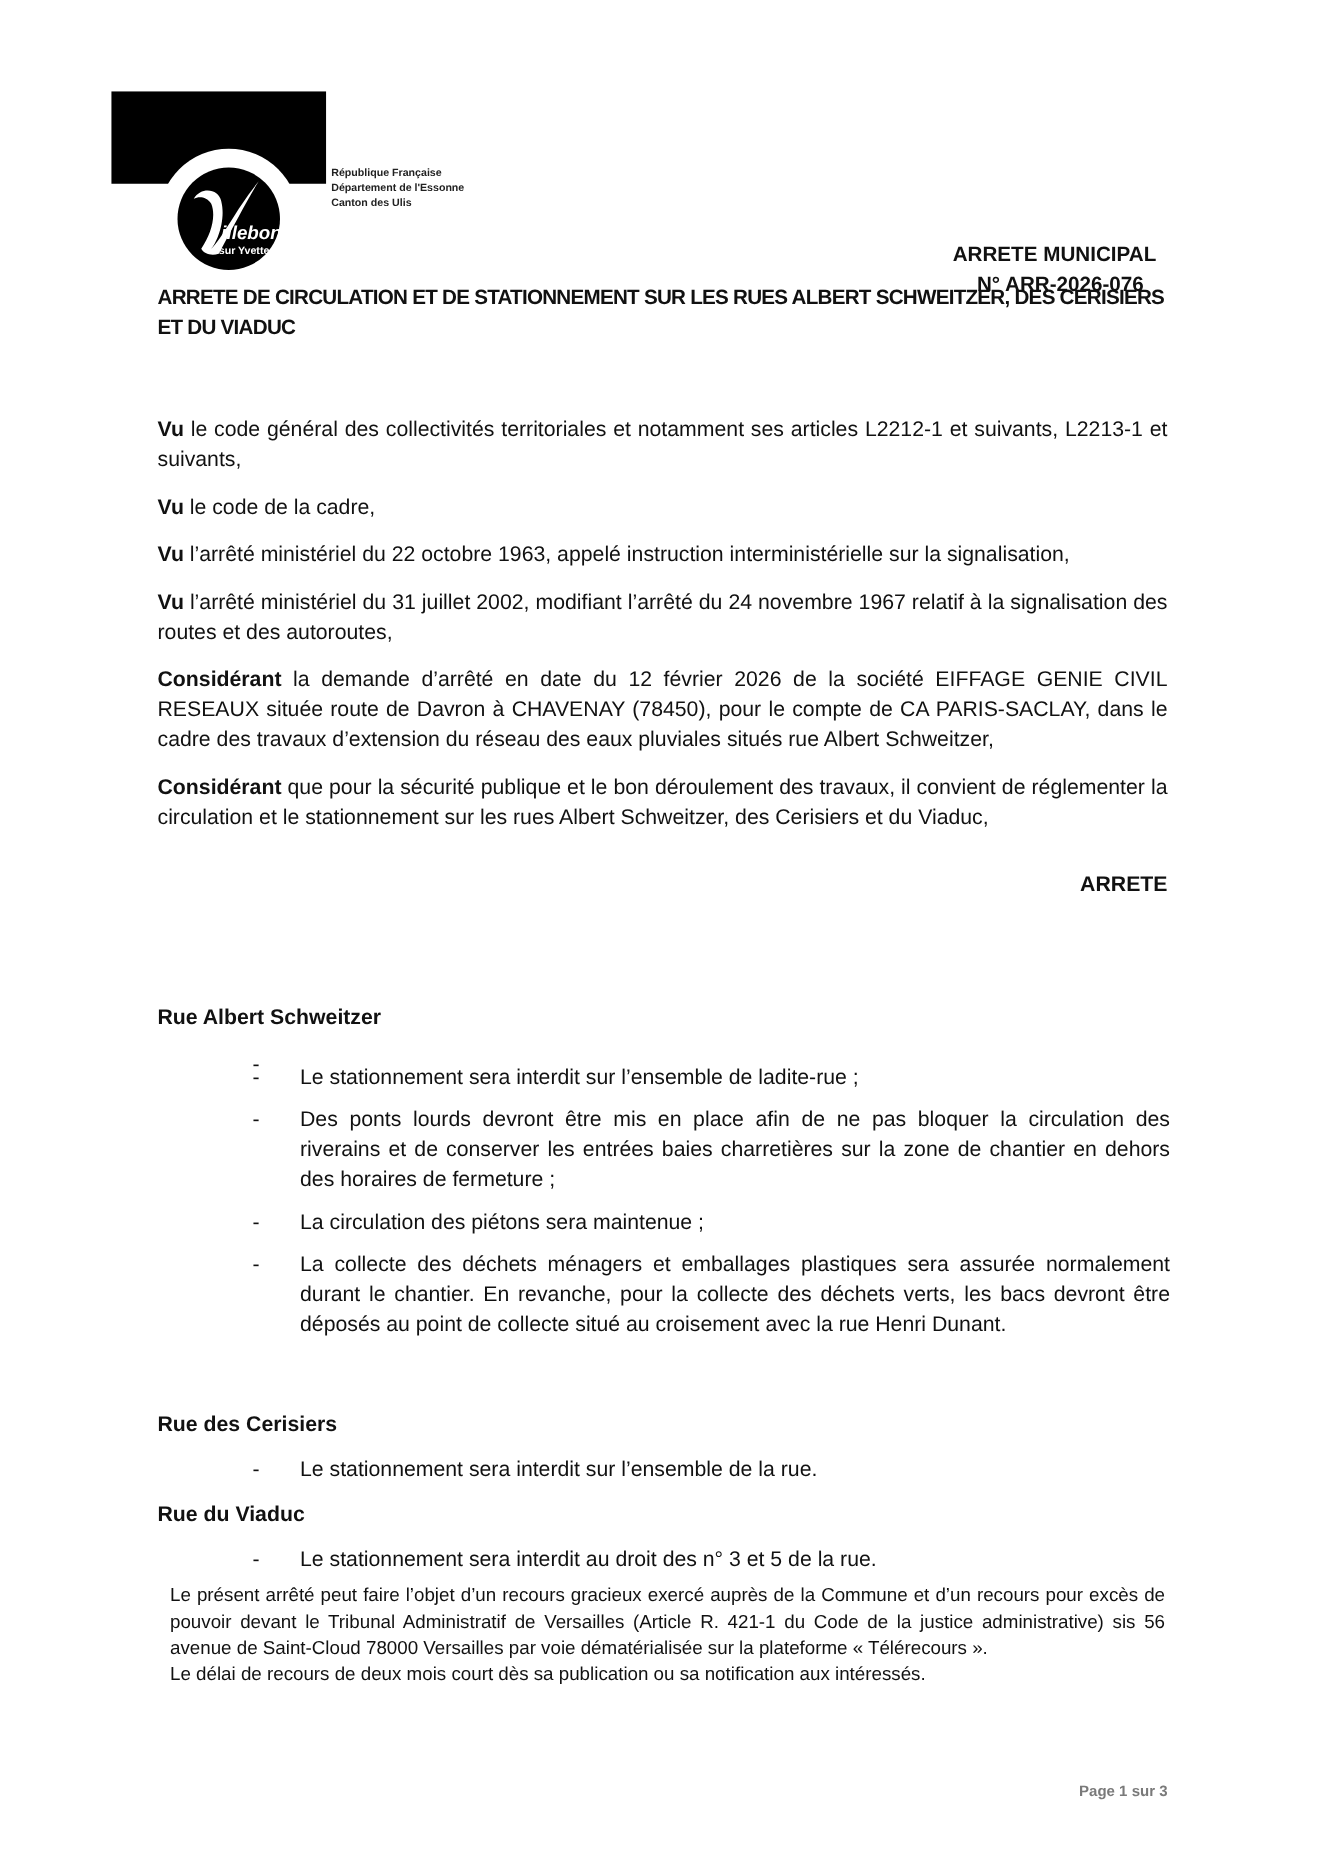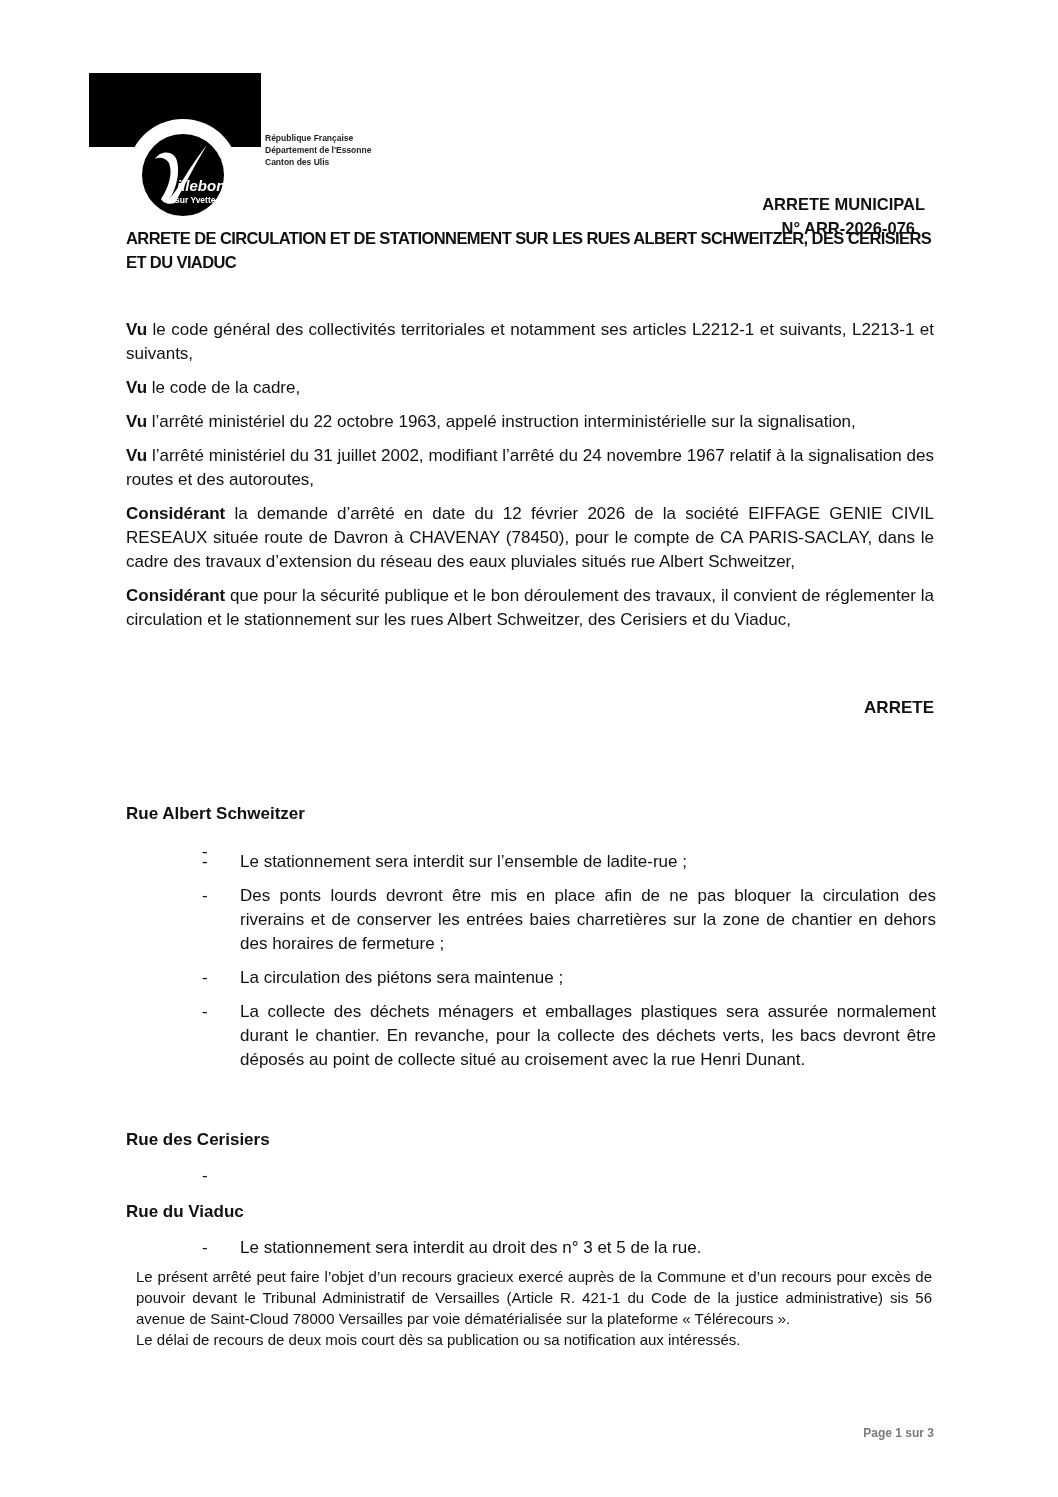--- a/index.html
+++ b/index.html
@@ -18,21 +18,21 @@
     .rf div { white-space: nowrap; }
 
     .arrete-head { position: absolute; right: 133px; top: 150px; text-align: right; font-weight: bold; font-size: 16.5px; line-height: 24px; }
     .arrete-head .l1 { display: block; margin-top: 42px; }
     .arrete-head .l2 { display: block; margin-right: 10px; }
 
     .title { position: absolute; left: 126px; top: 226px; width: 810px; font-weight: bold; font-size: 16.5px; line-height: 24px; letter-spacing: -0.6px; }
 
     .text { font-size: 17px; line-height: 24px; }
     .body { position: absolute; left: 126px; top: 318px; width: 808px; }
-    .para { text-align: justify; margin: 0 0 10px 0; }
+    .para { text-align: justify; margin: 14px 0 10px 0; }
     .para b { font-weight: bold; }
 
     .arrete-center { position: absolute; left: 126px; width: 808px; top: 698px; text-align: right; font-weight: bold; font-size: 17px; }
 
     .art { position: absolute; left: 126px; top: 744px; width: 808px; }
     .art .label { font-weight: bold; text-decoration: underline; }
     .art .colon { font-weight: bold; }
 
     .street { position: absolute; left: 126px; font-weight: bold; font-size: 17px; }
     .bullets { position: absolute; left: 198px; width: 738px; }
@@ -88,21 +88,21 @@
   <div class="bullets text" style="top:840px;">
     <div class="bullet"><span class="dash">-</span></div>
     <div class="bullet"><span class="dash">-</span><span>Le stationnement sera interdit sur l’ensemble de ladite-rue ;</span></div>
     <div class="bullet"><span class="dash">-</span><span>Des ponts lourds devront être mis en place afin de ne pas bloquer la circulation des riverains et de conserver les entrées baies charretières sur la zone de chantier en dehors des horaires de fermeture ;</span></div>
     <div class="bullet"><span class="dash">-</span><span>La circulation des piétons sera maintenue ;</span></div>
     <div class="bullet"><span class="dash">-</span><span>La collecte des déchets ménagers et emballages plastiques sera assurée normalement durant le chantier. En revanche, pour la collecte des déchets verts, les bacs devront être déposés au point de collecte situé au croisement avec la rue Henri Dunant.</span></div>
   </div>
 
   <div class="street" style="top:1130px;">Rue des Cerisiers</div>
   <div class="bullets text" style="top:1164px;">
-    <div class="bullet"><span class="dash">-</span></div>
+    <div class="bullet"><span class="dash">-</span><span>Le stationnement sera interdit sur l’ensemble de la rue.</span></div>
   </div>
 
   <div class="street" style="top:1202px;">Rue du Viaduc</div>
   <div class="bullets text" style="top:1236px;">
     <div class="bullet"><span class="dash">-</span><span>Le stationnement sera interdit au droit des n° 3 et 5 de la rue.</span></div>
   </div>
 
   <div class="footer-note">
     <p>Le présent arrêté peut faire l’objet d’un recours gracieux exercé auprès de la Commune et d’un recours pour excès de pouvoir devant le Tribunal Administratif de Versailles (Article R. 421-1 du Code de la justice administrative) sis 56 avenue de Saint-Cloud 78000 Versailles par voie dématérialisée sur la plateforme « Télérecours ».</p>
     <p>Le délai de recours de deux mois court dès sa publication ou sa notification aux intéressés.</p>

